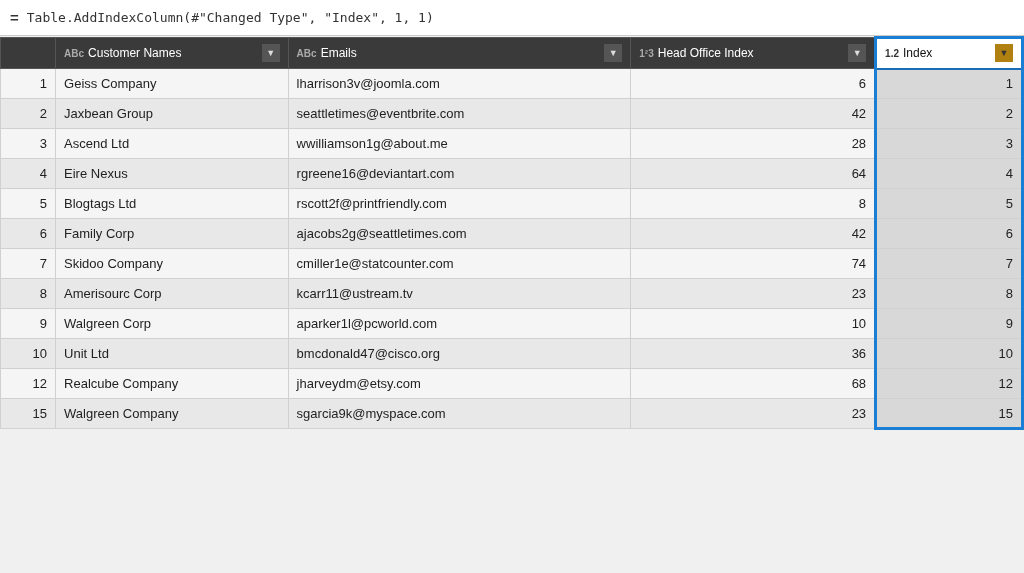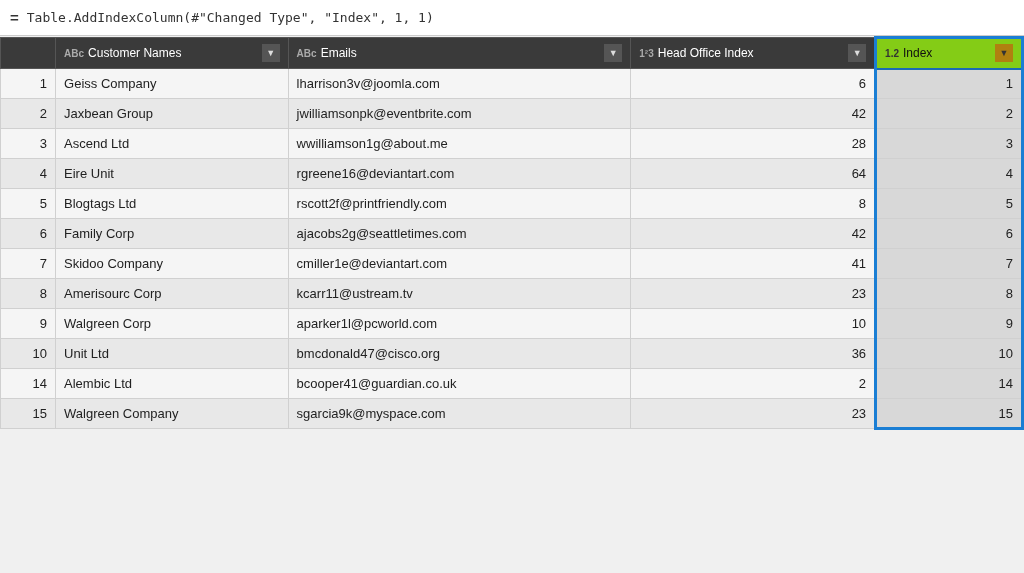--- a/index.html
+++ b/index.html
@@ -87,21 +87,21 @@
       display: flex;
       align-items: center;
       justify-content: center;
       cursor: pointer;
       font-size: 9px;
       color: #ddd;
       flex-shrink: 0;
     }
 
     thead th.index-col {
-      background: #84cc16;
+      background: #ffffff;
       color: #111;
       border: 2px solid #1a6bb5;
     }
 
     thead th.index-col .dropdown-arrow {
       background: #b08010;
       color: #333;
     }
 
     thead th.index-col .col-icon {
@@ -205,34 +205,34 @@
     <tr>
           <td class="num">1</td>
           <td>Geiss Company</td>
           <td>lharrison3v@joomla.com</td>
           <td class="num">6</td>
           <td class="num index-col">1</td>
         </tr>
         <tr>
           <td class="num">2</td>
           <td>Jaxbean Group</td>
-          <td>jwilliamsonpk@eventbrite.com</td>
+          <td>seattletimes@eventbrite.com</td>
           <td class="num">42</td>
           <td class="num index-col">2</td>
         </tr>
         <tr>
           <td class="num">3</td>
           <td>Ascend Ltd</td>
           <td>wwilliamson1g@about.me</td>
           <td class="num">28</td>
           <td class="num index-col">3</td>
         </tr>
         <tr>
           <td class="num">4</td>
-          <td>Eire Unit</td>
+          <td>Eire Nexus</td>
           <td>rgreene16@deviantart.com</td>
           <td class="num">64</td>
           <td class="num index-col">4</td>
         </tr>
         <tr>
           <td class="num">5</td>
           <td>Blogtags Ltd</td>
           <td>rscott2f@printfriendly.com</td>
           <td class="num">8</td>
           <td class="num index-col">5</td>
@@ -240,22 +240,22 @@
         <tr>
           <td class="num">6</td>
           <td>Family Corp</td>
           <td>ajacobs2g@seattletimes.com</td>
           <td class="num">42</td>
           <td class="num index-col">6</td>
         </tr>
         <tr>
           <td class="num">7</td>
           <td>Skidoo Company</td>
-          <td>cmiller1e@deviantart.com</td>
-          <td class="num">41</td>
+          <td>cmiller1e@statcounter.com</td>
+          <td class="num">74</td>
           <td class="num index-col">7</td>
         </tr>
         <tr>
           <td class="num">8</td>
           <td>Amerisourc Corp</td>
           <td>kcarr11@ustream.tv</td>
           <td class="num">23</td>
           <td class="num index-col">8</td>
         </tr>
         <tr>
@@ -266,25 +266,25 @@
           <td class="num index-col">9</td>
         </tr>
         <tr>
           <td class="num">10</td>
           <td>Unit Ltd</td>
           <td>bmcdonald47@cisco.org</td>
           <td class="num">36</td>
           <td class="num index-col">10</td>
         </tr>
         <tr>
-          <td class="num">14</td>
-          <td>Alembic Ltd</td>
-          <td>bcooper41@guardian.co.uk</td>
-          <td class="num">2</td>
-          <td class="num index-col">14</td>
+          <td class="num">12</td>
+          <td>Realcube Company</td>
+          <td>jharveydm@etsy.com</td>
+          <td class="num">68</td>
+          <td class="num index-col">12</td>
         </tr>
         <tr>
           <td class="num">15</td>
           <td>Walgreen Company</td>
           <td>sgarcia9k@myspace.com</td>
           <td class="num">23</td>
           <td class="num index-col">15</td>
         </tr>
       </tbody>
   </table>

